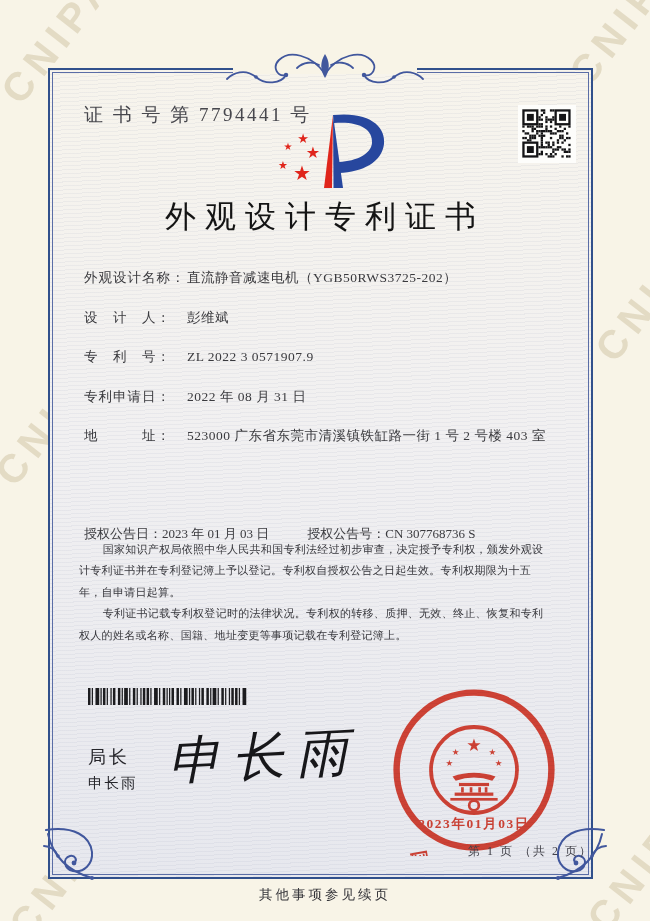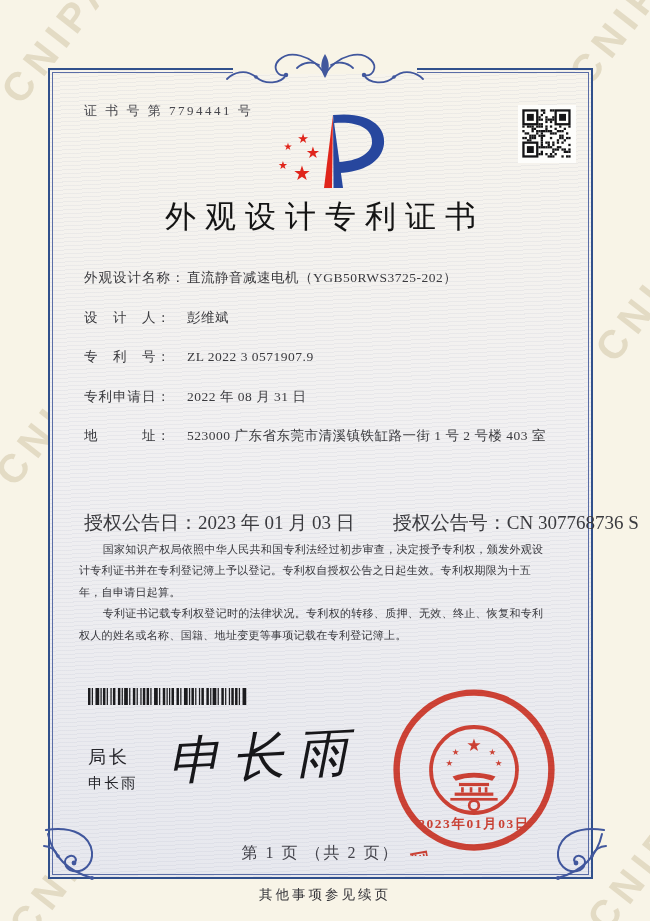--- a/index.html
+++ b/index.html
@@ -26,52 +26,52 @@
   }
   .frame-inner{position:absolute;inset:2px;border:1px solid #5a6da6;}
   
   .orn-top{position:absolute;left:225px;top:46px;width:200px;height:42px;}
   .orn-top .patch{position:absolute;left:8px;top:18px;width:184px;height:10px;background:#f8f4e7;}
   .orn-top svg{position:absolute;left:0;top:0;}
   .orn-corner{position:absolute;width:64px;height:58px;}
   .orn-corner.bl{left:40px;top:824px;}
   .orn-corner.br{left:546px;top:824px;transform:scaleX(-1);}
   
-  .cert-no{position:absolute;left:84px;top:102px;font-size:13px;letter-spacing:2.5px;color:#47474d;}
+  .cert-no{position:absolute;left:84px;top:102px;font-size:19px;letter-spacing:2.5px;color:#47474d;}
   .qr{position:absolute;left:518px;top:105px;width:56px;height:56px;background:#fdfdfb;padding:1px;}
   .logo{position:absolute;left:276px;top:110px;width:118px;height:82px;}
   .title{
     position:absolute;left:0;top:196px;width:650px;text-align:center;
     font-size:31px;font-weight:normal;letter-spacing:9px;color:#141414;margin:0;
   }
   
   .fields{position:absolute;left:84px;top:269px;width:460px;font-size:13.5px;color:#3a3a3e;}
   .frow{height:22px;margin-bottom:17.5px;white-space:nowrap;}
   .flabel{display:inline-block;min-width:103px;letter-spacing:1px;}
   .fvalue{letter-spacing:.5px;font-family:Liberation Serif, serif;}
-  .grant{position:absolute;left:84px;top:510px;width:480px;font-size:19px;color:#3a3a3e;white-space:nowrap;}
+  .grant{position:absolute;left:84px;top:525px;width:480px;font-size:13px;color:#3a3a3e;white-space:nowrap;}
   .grant .right{margin-left:38px;}
   
   .paras{position:absolute;left:79px;top:539px;width:470px;font-size:11px;line-height:21.4px;color:#37373c;}
   .paras p{margin:0;text-indent:2.15em;letter-spacing:.3px;}
   
   .barcode{position:absolute;left:88px;top:688px;width:162px;height:17px;}
   .sig-title{position:absolute;left:88px;top:745px;font-size:18px;letter-spacing:3px;color:#26262b;
     font-family:"Liberation Sans","DejaVu Sans",sans-serif;}
   .sig-name{position:absolute;left:88px;top:774px;font-size:14.5px;letter-spacing:2px;color:#26262b;
     font-family:"Liberation Sans","DejaVu Sans",sans-serif;}
   .autograph{
     position:absolute;left:168px;top:722px;width:200px;
     font-size:52px;font-style:italic;letter-spacing:12px;color:#17171a;
     transform:rotate(-3deg);font-family:"DejaVu Serif",serif;white-space:nowrap;
   }
   .seal{position:absolute;left:388px;top:684px;width:172px;height:172px;opacity:.9;mix-blend-mode:multiply;}
   
-  .page-num{position:absolute;left:48px;top:843px;width:545px;text-align:center;
-    font-size:16px;letter-spacing:2px;color:#42424a;}
+  .page-num{position:absolute;left:48px;top:843px;width:545px;text-align:right;
+    font-size:12px;letter-spacing:2px;color:#42424a;}
   .note{position:absolute;left:0;top:886px;width:650px;text-align:center;
     font-size:13.5px;letter-spacing:3px;color:#333338;}
 </style>
 </head>
 <body>
 
 <div class="page">
 
   <span class="wm" style="left:-20px;top:14px">CNIPA</span>
   <span class="wm" style="left:548px;top:-4px">CNIPA</span>

